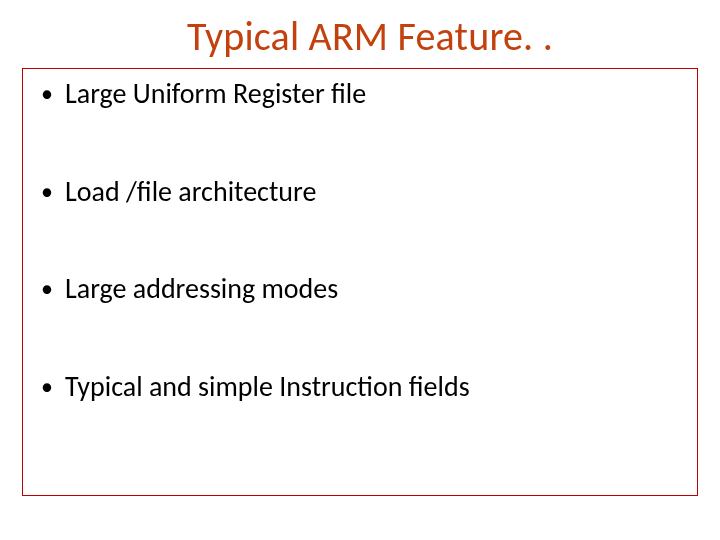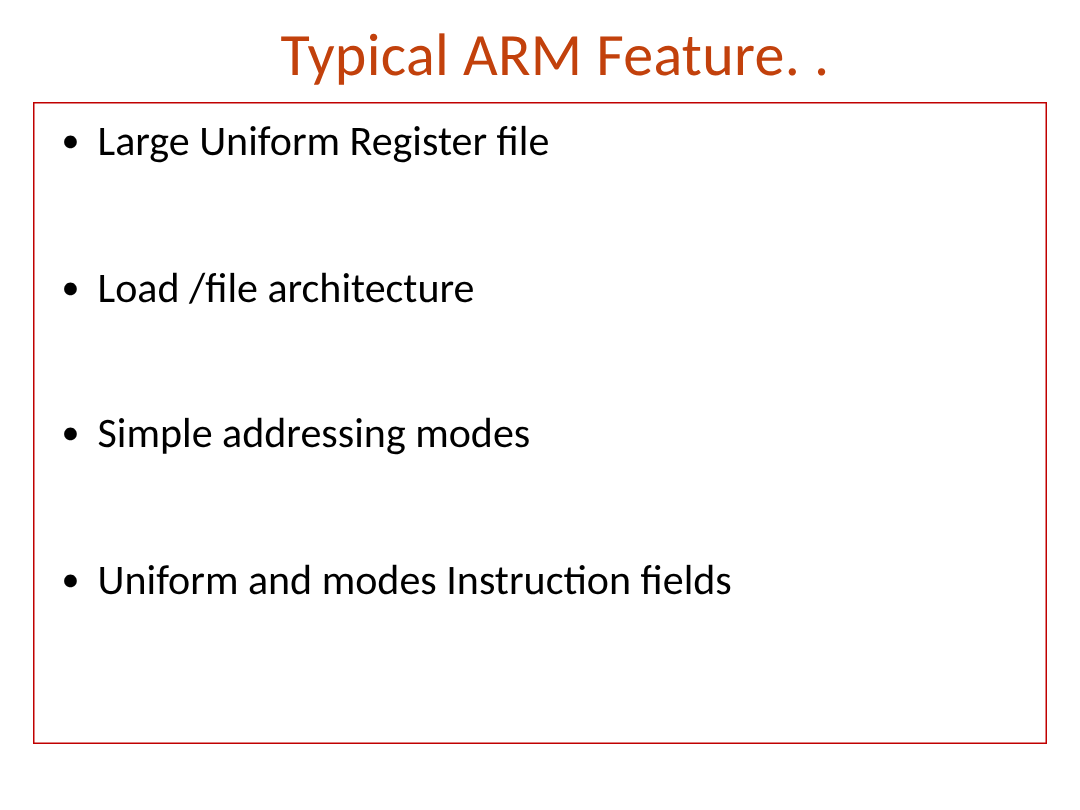--- a/index.html
+++ b/index.html
@@ -65,17 +65,17 @@
 </style>
 </head>
 <body>
 
 <div class="slide">
   <div class="title">Typical ARM Feature. .</div>
   <div class="content-box">
     <ul class="bullets">
       <li>Large Uniform Register file</li>
       <li>Load /file architecture</li>
-      <li>Simple addressing modes</li>
-      <li>Uniform and modes Instruction fields</li>
+      <li>Large addressing modes</li>
+      <li>Typical and simple Instruction fields</li>
     </ul>
   </div>
 </div>
 
 </body></html>

